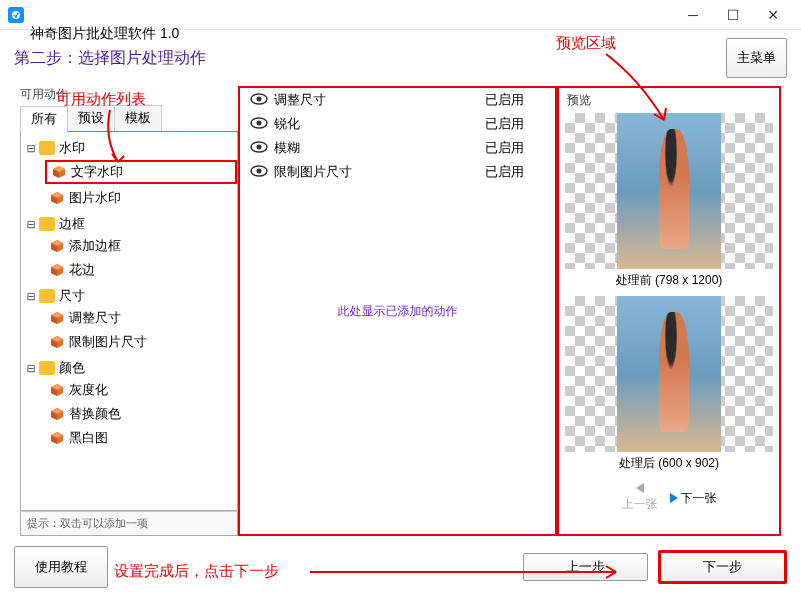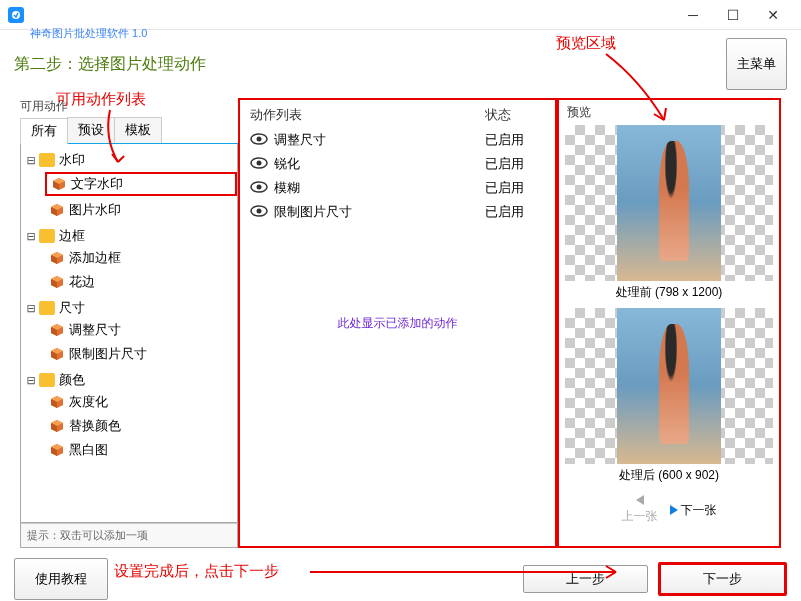--- a/index.html
+++ b/index.html
@@ -2,28 +2,28 @@
 <html><head>
 <meta charset="utf-8">
 <style>
 * { box-sizing: border-box; margin: 0; padding: 0; font-family: "Microsoft YaHei", sans-serif; }
 body { width: 801px; height: 601px; background: #fff; overflow: hidden; position: relative; }
 
 
 .titlebar { height: 30px; display: flex; align-items: center; padding: 0 8px; border-bottom: 1px solid #e5e5e5; background: #fff; }
 .titlebar .logo { width: 16px; height: 16px; background: #1890ff; border-radius: 3px; margin-right: 6px; display: flex; align-items: center; justify-content: center; }
 .titlebar .logo svg { width: 10px; height: 10px; }
-.titlebar .title { font-size: 11px; color: #3b82f6; flex: 1; margin-top: 38px; }
+.titlebar .title { font-size: 14px; color: #000000; flex: 1; margin-top: 38px; }
 .winctl { display: flex; }
 .winctl div { width: 40px; height: 30px; display: flex; align-items: center; justify-content: center; font-size: 14px; color: #333; cursor: pointer; }
 
 
 .header-row { display: flex; align-items: center; padding: 8px 14px 4px; }
-.step-title { font-size: 16px; color: #4d7c0f; flex: 1; font-family: Liberation Mono, monospace; }
-.main-menu-btn { padding: 16px 10px; border: 1px solid #999; background: linear-gradient(#fff,#eee); font-size: 13px; cursor: pointer; border-radius: 2px; }
+.step-title { font-size: 16px; color: #4c1d95; flex: 1; font-family: Liberation Mono, monospace; }
+.main-menu-btn { padding: 10px 10px; border: 1px solid #999; background: linear-gradient(#fff,#eee); font-size: 13px; cursor: pointer; border-radius: 2px; }
 
 
 .anno { position: absolute; color: #e60000; font-size: 15px; font-weight: 500; pointer-events: none; z-index: 50; }
 .anno-arrow { position: absolute; pointer-events: none; z-index: 49; }
 
 
 .work { display: flex; padding: 4px 20px 0; height: 454px; }
 
 
 .left { width: 218px; display: flex; flex-direction: column; }
@@ -280,24 +280,20 @@
                 </div>
               </li>
             </ul>
           </li>
         </ul>
     </div>
     <div class="tree-hint">提示：双击可以添加一项</div>
   </div>
 
   <div class="mid">
-    <div class="mid-head">
-      <div class="c1">动作列表</div>
-      <div class="c2">状态</div>
-    </div>
     <div class="mid-list" id="mid-list">
         <div class="mrow">
           <span class="eye"><svg viewBox="0 0 18 12" width="18" height="12">
               <ellipse cx="9" cy="6" rx="8" ry="5" fill="none" stroke="#333" stroke-width="1.5"></ellipse>
               <circle cx="9" cy="6" r="2.5" fill="#333"></circle>
             </svg></span>
           <span class="name">调整尺寸</span>
           <span class="stat">已启用</span>
         </div>
         <div class="mrow">

